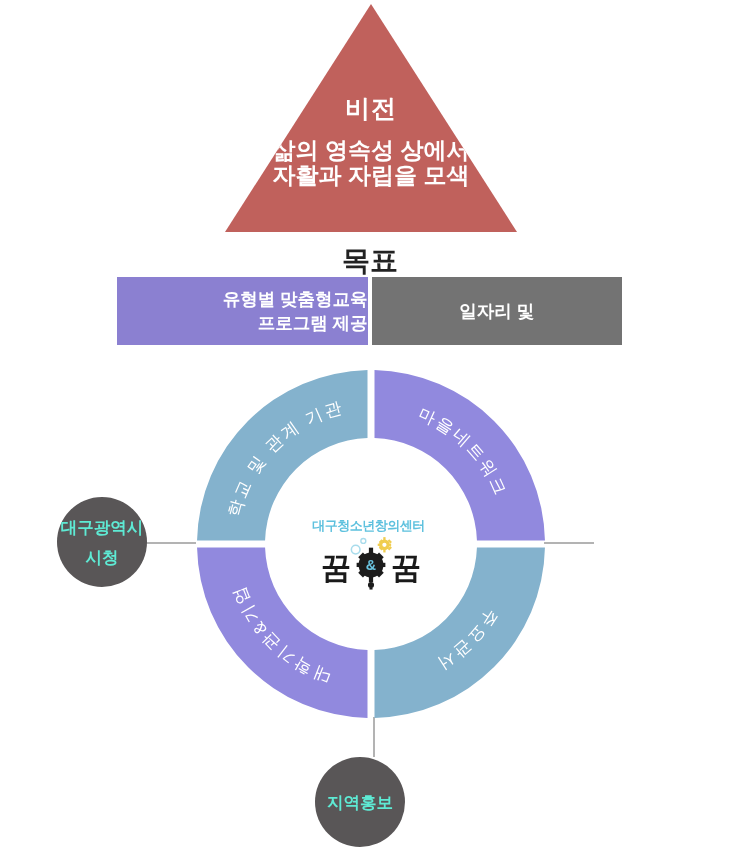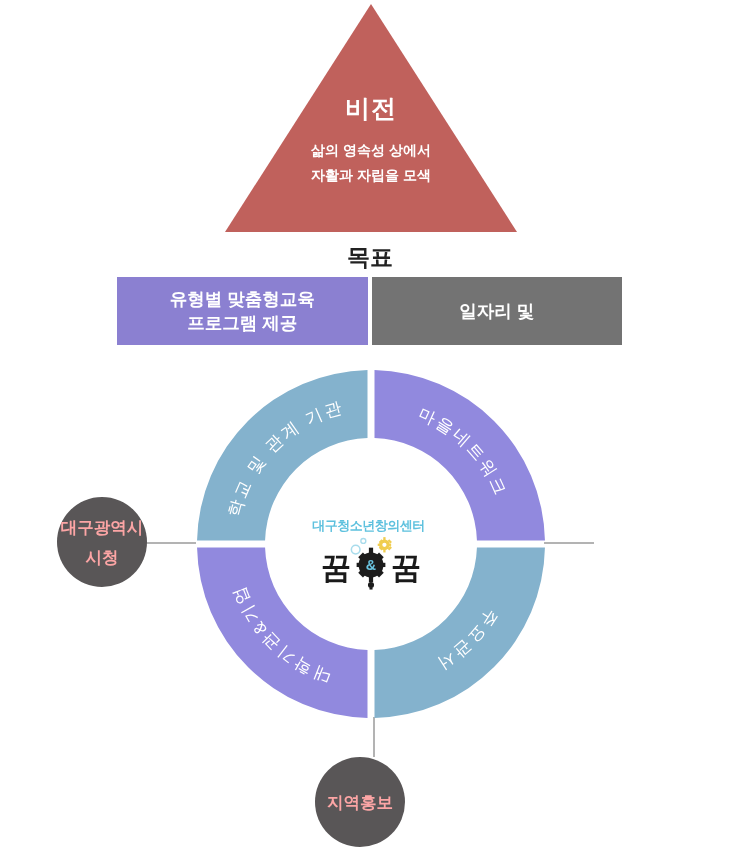--- a/index.html
+++ b/index.html
@@ -5,46 +5,46 @@
   html,body { margin:0; padding:0; background:#fff; }
   body { font-family:"Liberation Sans","DejaVu Sans",sans-serif; }
   #stage { position:relative; width:740px; height:856px; background:#ffffff; overflow:hidden; }
 
   
   .triangle { position:absolute; left:225px; top:4px; width:292px; height:228px;
               background:#c0615c; clip-path:polygon(50% 0, 100% 100%, 0 100%); }
   .tri-title { position:absolute; left:0; top:88px; width:100%; text-align:center;
                color:#fff; font-size:25px; font-weight:bold; letter-spacing:1px; }
   .tri-body { position:absolute; left:0; top:134px; width:100%; text-align:center;
-              color:#fff; font-size:14px; font-weight:bold; line-height:25px; }
+              color:#fff; font-size:23px; font-weight:bold; line-height:25px; }
 
   
   .goal-title { position:absolute; left:0; top:242px; width:740px; text-align:center;
-                color:#222; font-size:23px; font-weight:bold; }
+                color:#222; font-size:28px; font-weight:bold; }
   .goal-row { position:absolute; left:117px; top:277px; width:505px; height:68px;
               display:flex; gap:4px; }
   .goal-box { flex:1; display:flex; flex-direction:column; justify-content:center;
               text-align:center; color:#fff; font-size:17.5px; font-weight:bold; line-height:24px; }
-  .goal-box.purple { background:#8b80d1; }
+  .goal-box.purple { background:#8b80d1;text-align:right; }
   .goal-box.blue   { background:#737373; }
 
   
   .ring-svg { position:absolute; left:197px; top:370px; }
   .arc-label { font-size:17px; fill:#ffffff; letter-spacing:2.5px; font-weight:400; }
 
   
   .conn { position:absolute; background:#b3b3b3; }
   .conn.h { height:2px; width:50px; top:542px; }
   .conn.left  { left:146px; }
   .conn.right { left:544px; }
   .conn.v { width:2px; height:40px; left:373px; top:717px; }
 
   
   .node { position:absolute; width:90px; height:90px; border-radius:50%;
-          background:#595657; color:#fca5a5; display:flex; flex-direction:column;
+          background:#595657; color:#5eead4; display:flex; flex-direction:column;
           justify-content:center; text-align:center;
           font-size:16.5px; font-weight:bold; line-height:22px;gap:8px; }
   .node.left   { left:57px;  top:497px; }
   .node.right  { left:592px; top:497px; }
   .node.bottom { left:315px; top:757px; }
 
   
   .center-logo { position:absolute; left:256px; top:503px; width:230px; height:78px;
                  display:flex; align-items:center; justify-content:space-between;flex-direction:column; }
   .logo-org { color:#5ec1de; font-size:13px; font-weight:bold; letter-spacing:-0.5px;

